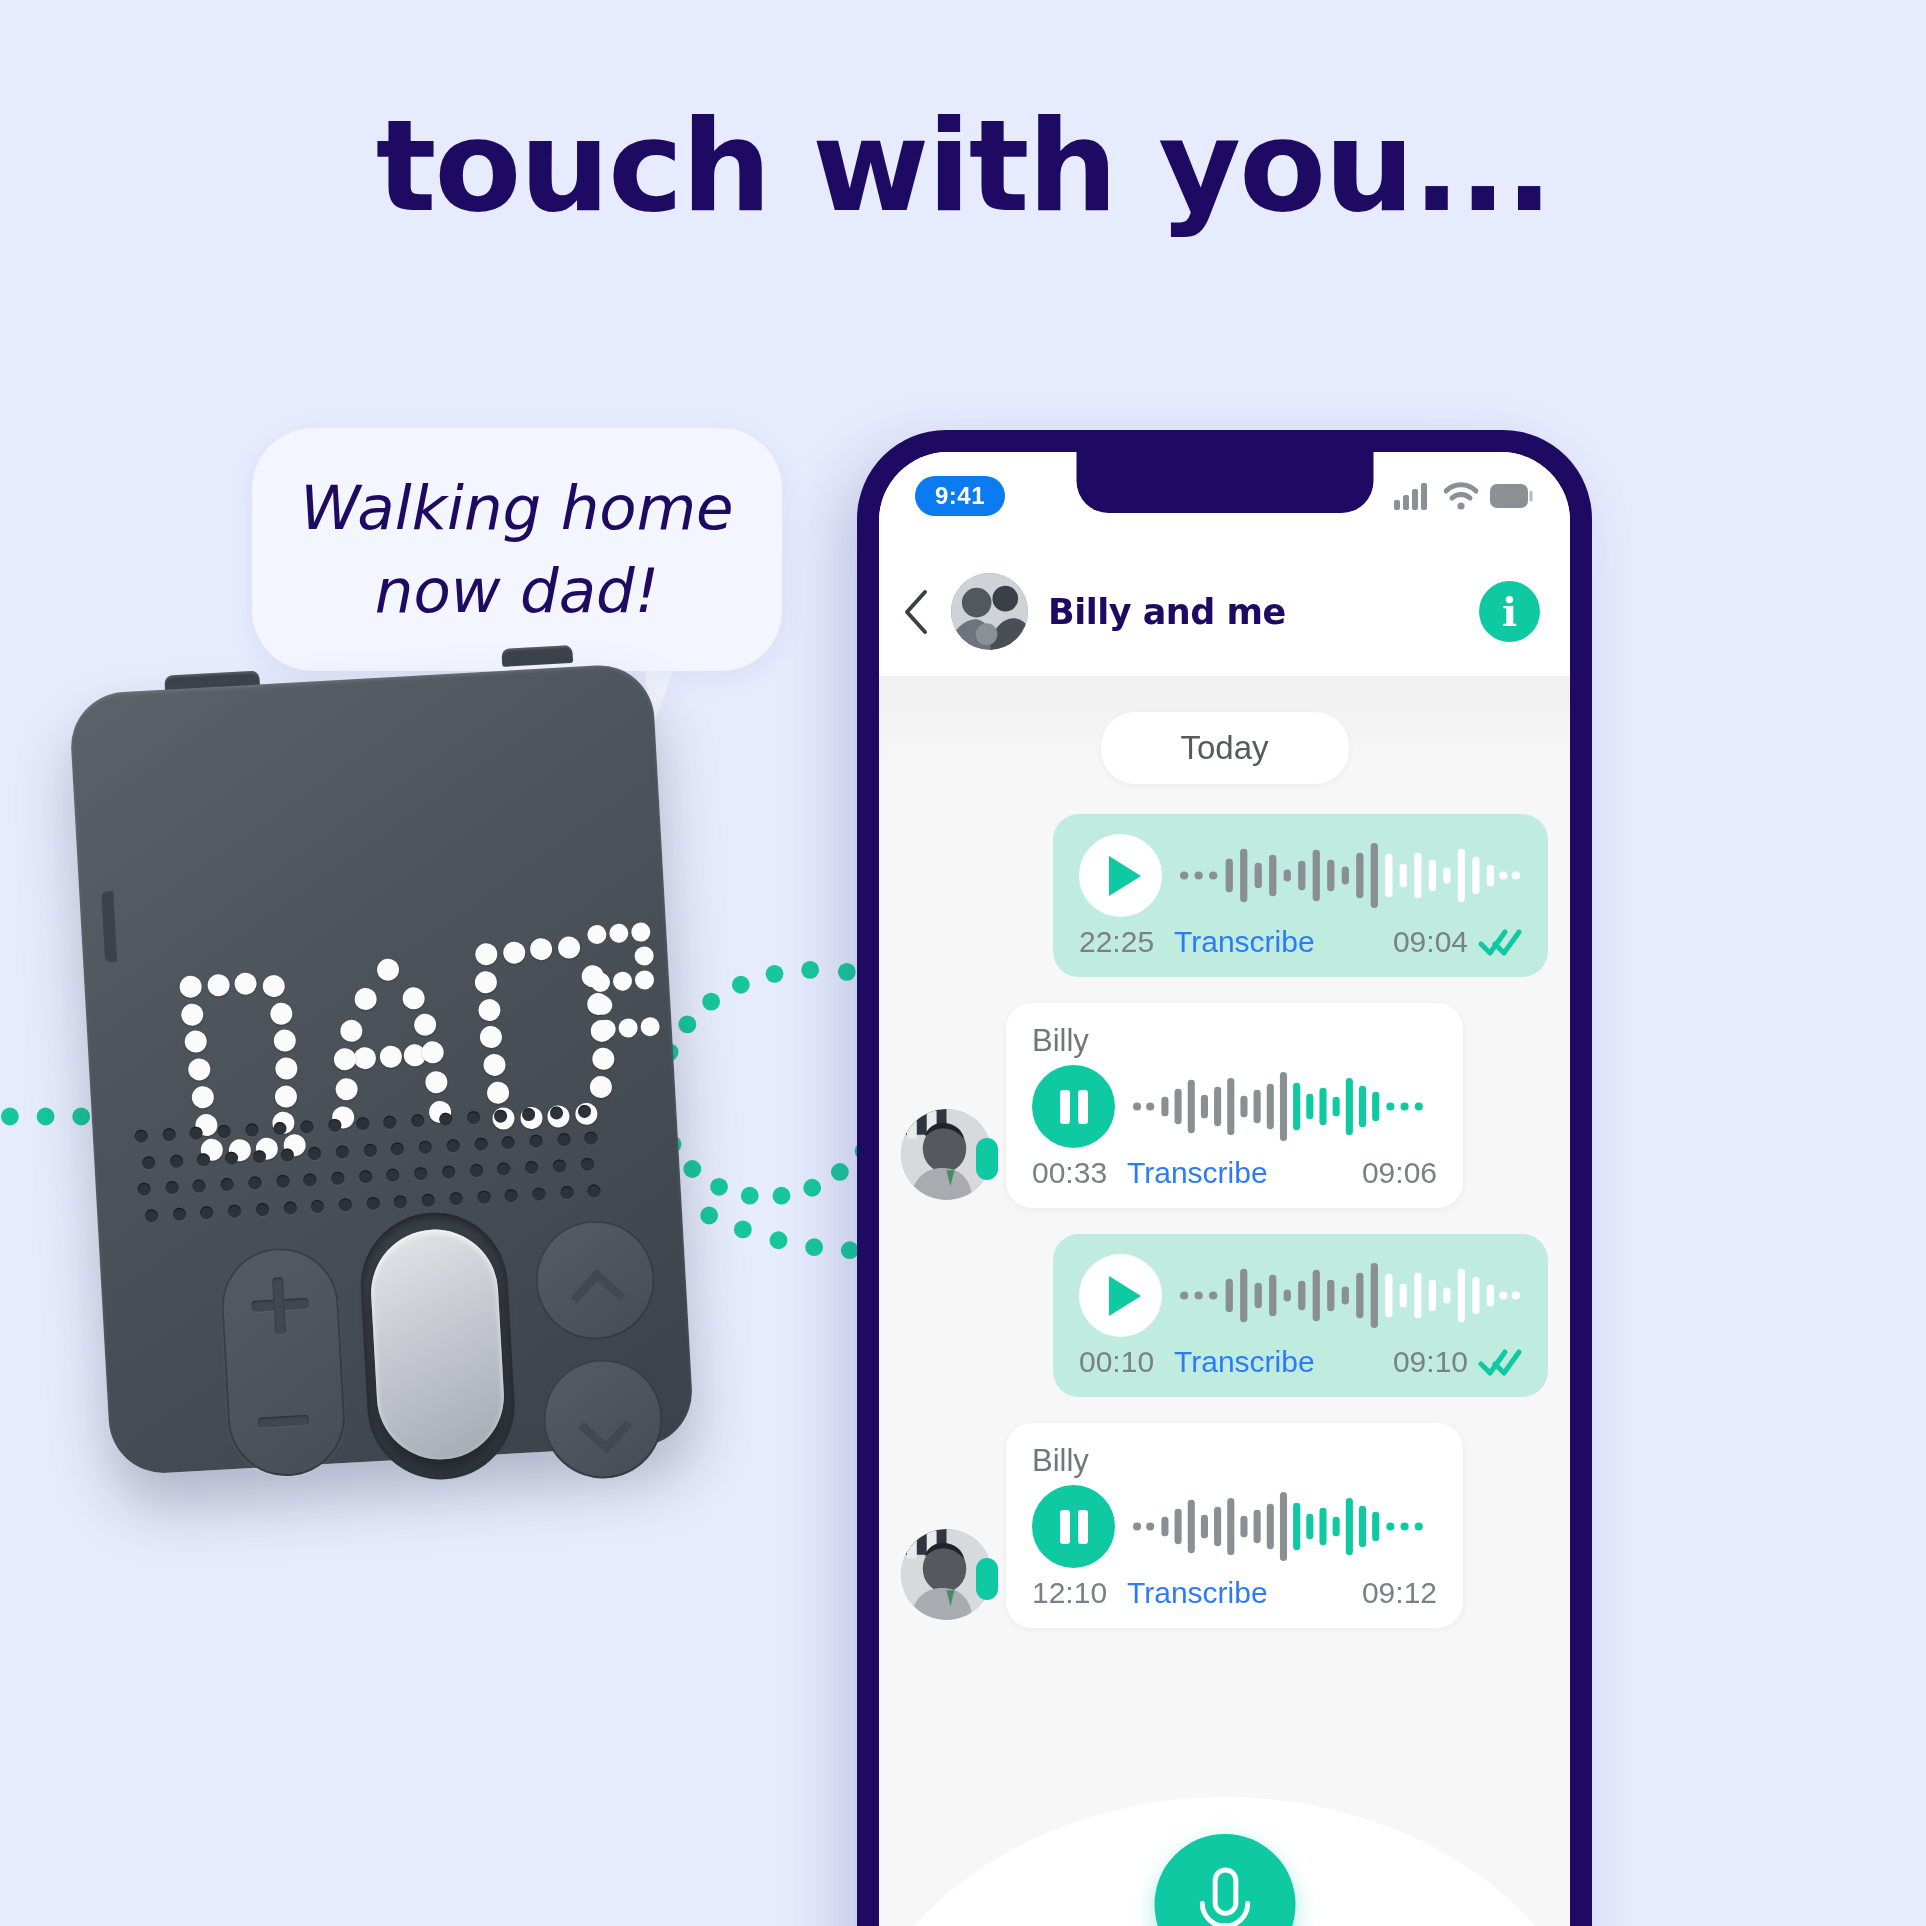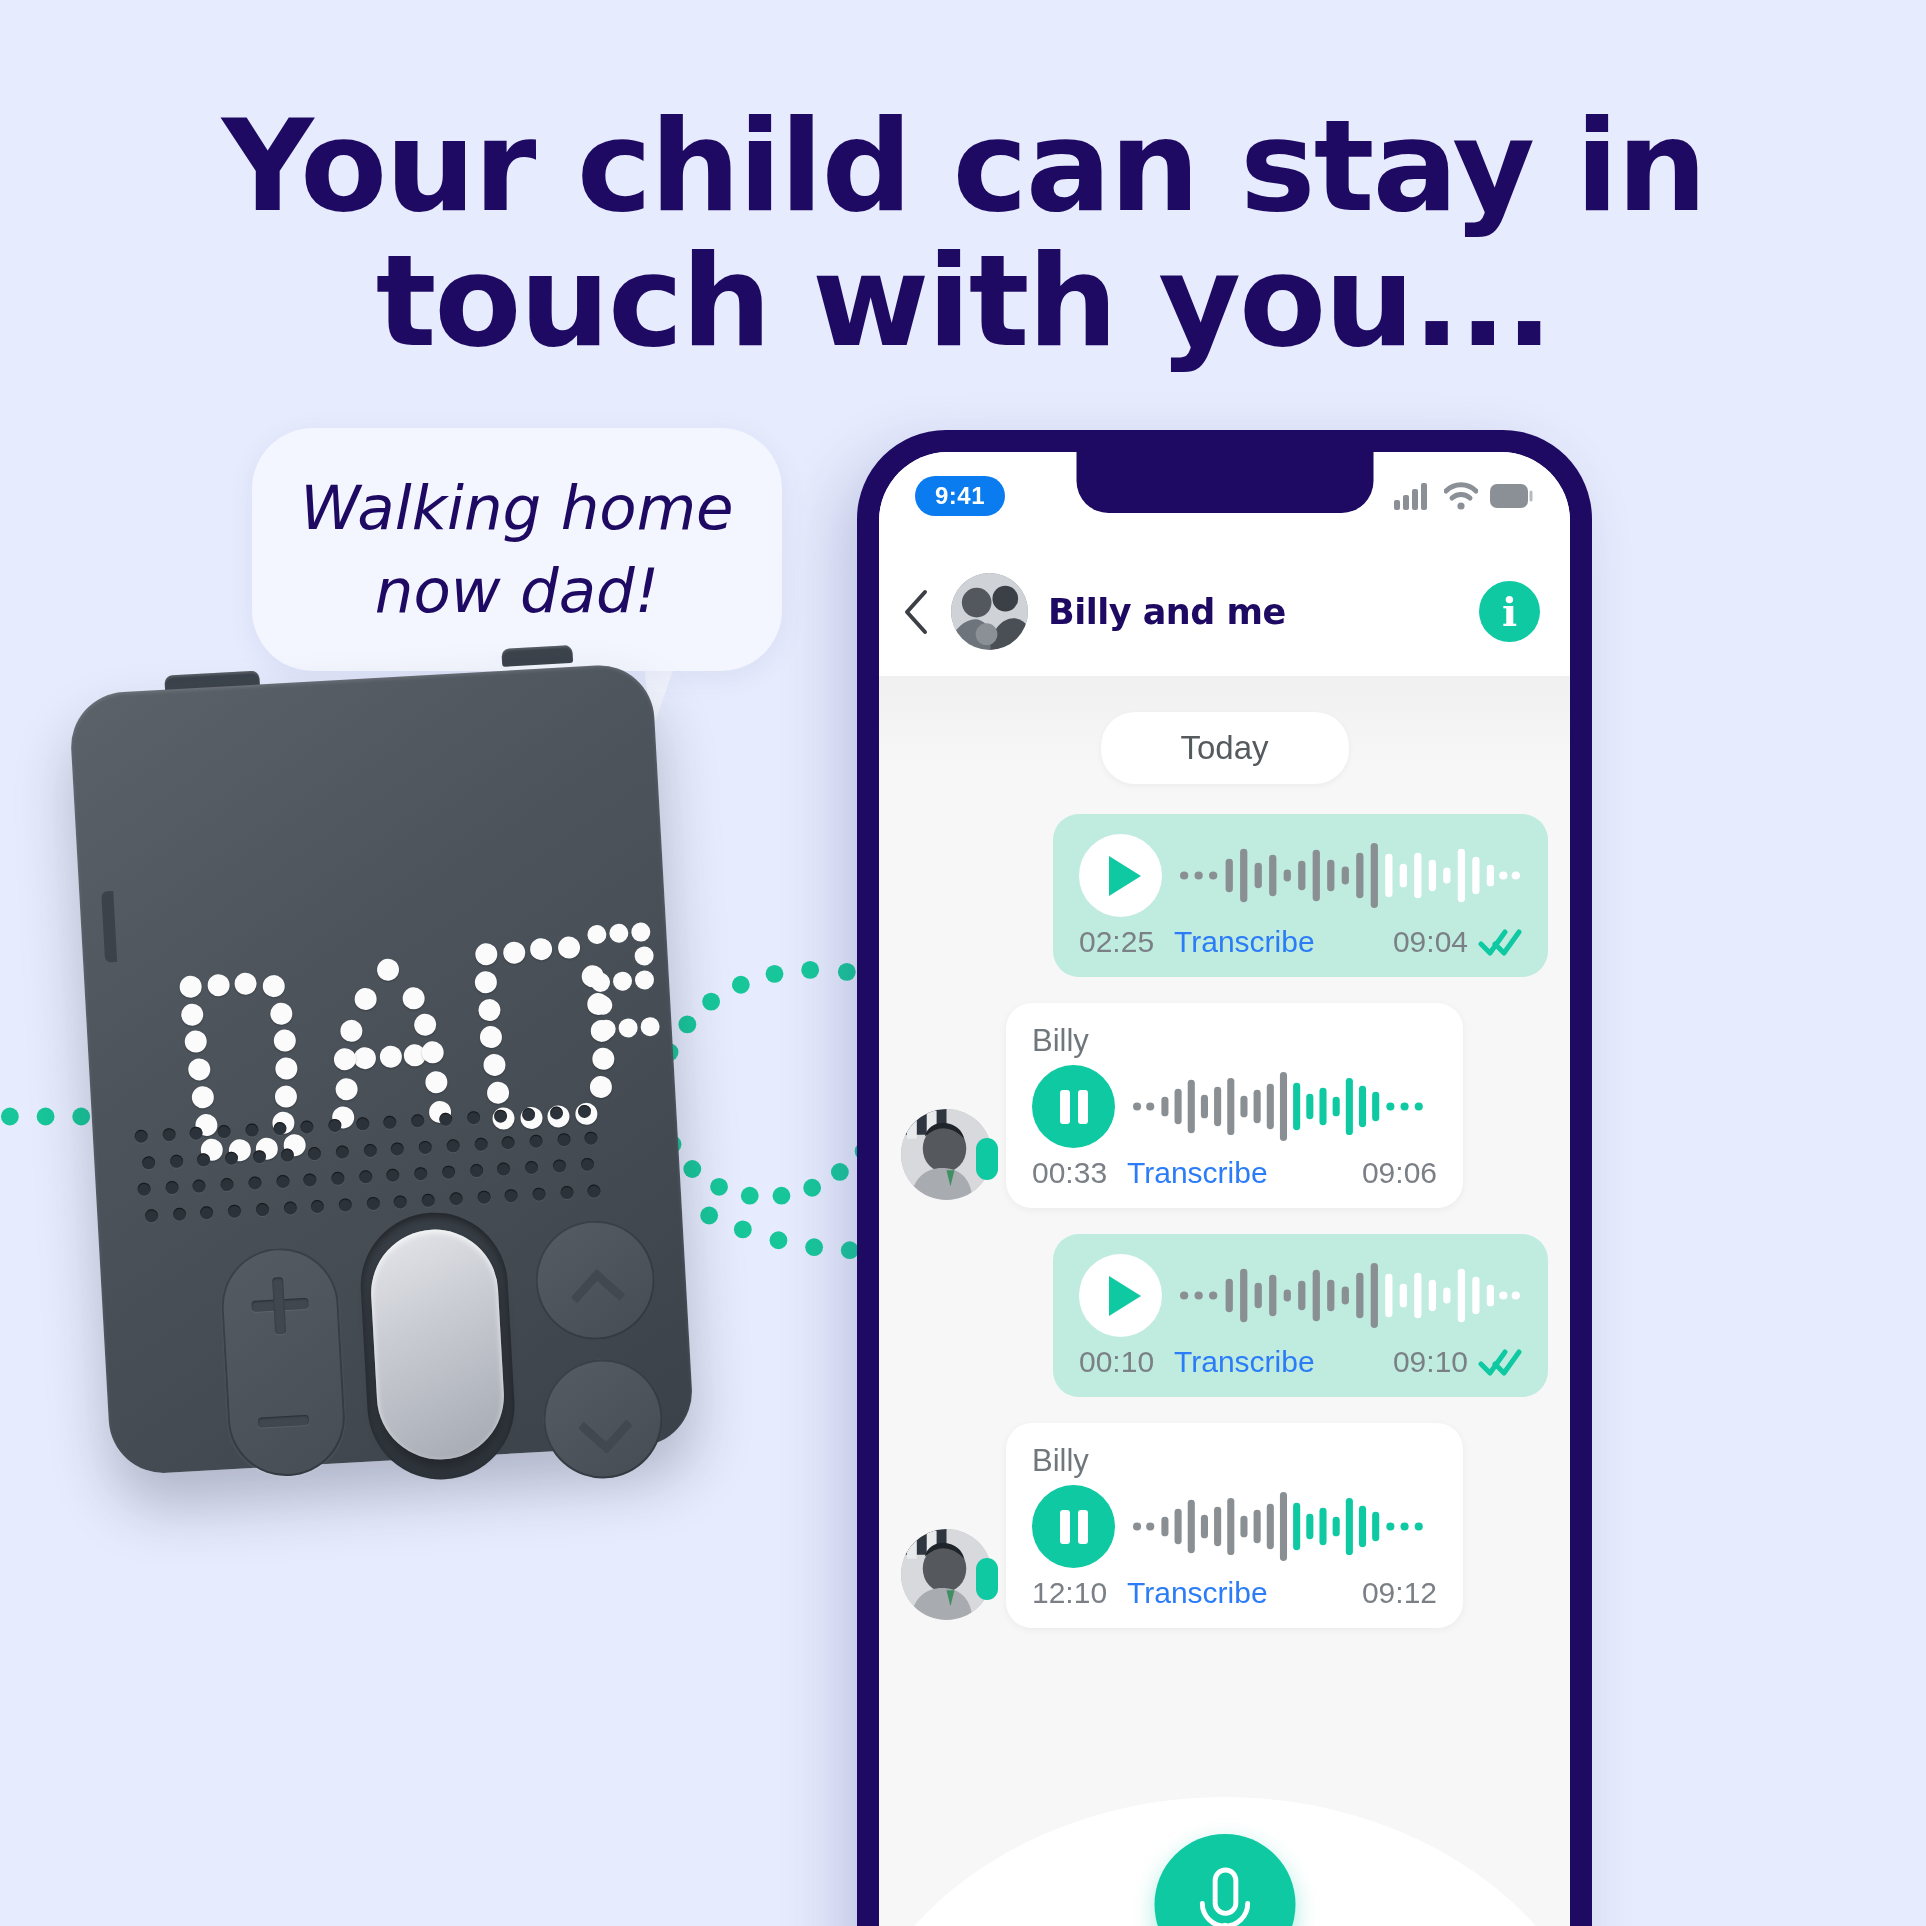--- a/index.html
+++ b/index.html
@@ -355,21 +355,20 @@
     background: #0fc9a3;
     display: flex; align-items: center; justify-content: center;
     box-shadow: 0 8px 22px rgba(15,201,163,0.35);
     z-index: 3;
   }
 </style>
 </head>
 <body>
 
 <div class="headline">
-  <span class="l1">Your child can stay in</span>
   <span class="l2">touch with you...</span>
 </div>
 
 <div class="speech-tail"></div>
 <div class="speech-bubble">
   <div>
     <span>Walking home</span><br>
     <span>now dad!</span>
   </div>
 </div>
@@ -667,21 +666,21 @@
                 <rect x="254" y="29" width="7" height="16" rx="3.5"></rect>
                 <rect x="268" y="10" width="7" height="54" rx="3.5"></rect>
                 <rect x="282" y="18" width="7" height="38" rx="3.5"></rect>
                 <rect x="296" y="26" width="7" height="22" rx="3.5"></rect>
                 <circle cx="312" cy="37" r="4"></circle>
                   <circle cx="324" cy="37" r="4"></circle>
               </g>
             </svg>
           </div>
           <div class="bubble-foot">
-            <span class="dur">02:25</span>
+            <span class="dur">22:25</span>
             <span class="transcribe">Transcribe</span>
             <span class="foot-right">
               <span class="stamp">09:04</span>
               <svg class="ticks" viewBox="0 0 44 28">
                 <path d="M3 16 L12 25 L27 4" stroke="#0fc9a3" stroke-width="5" fill="none" stroke-linecap="round" stroke-linejoin="round"></path>
                 <path d="M17 16 L26 25 L41 4" stroke="#0fc9a3" stroke-width="5" fill="none" stroke-linecap="round" stroke-linejoin="round"></path>
               </svg>
             </span>
           </div>
         </div>

